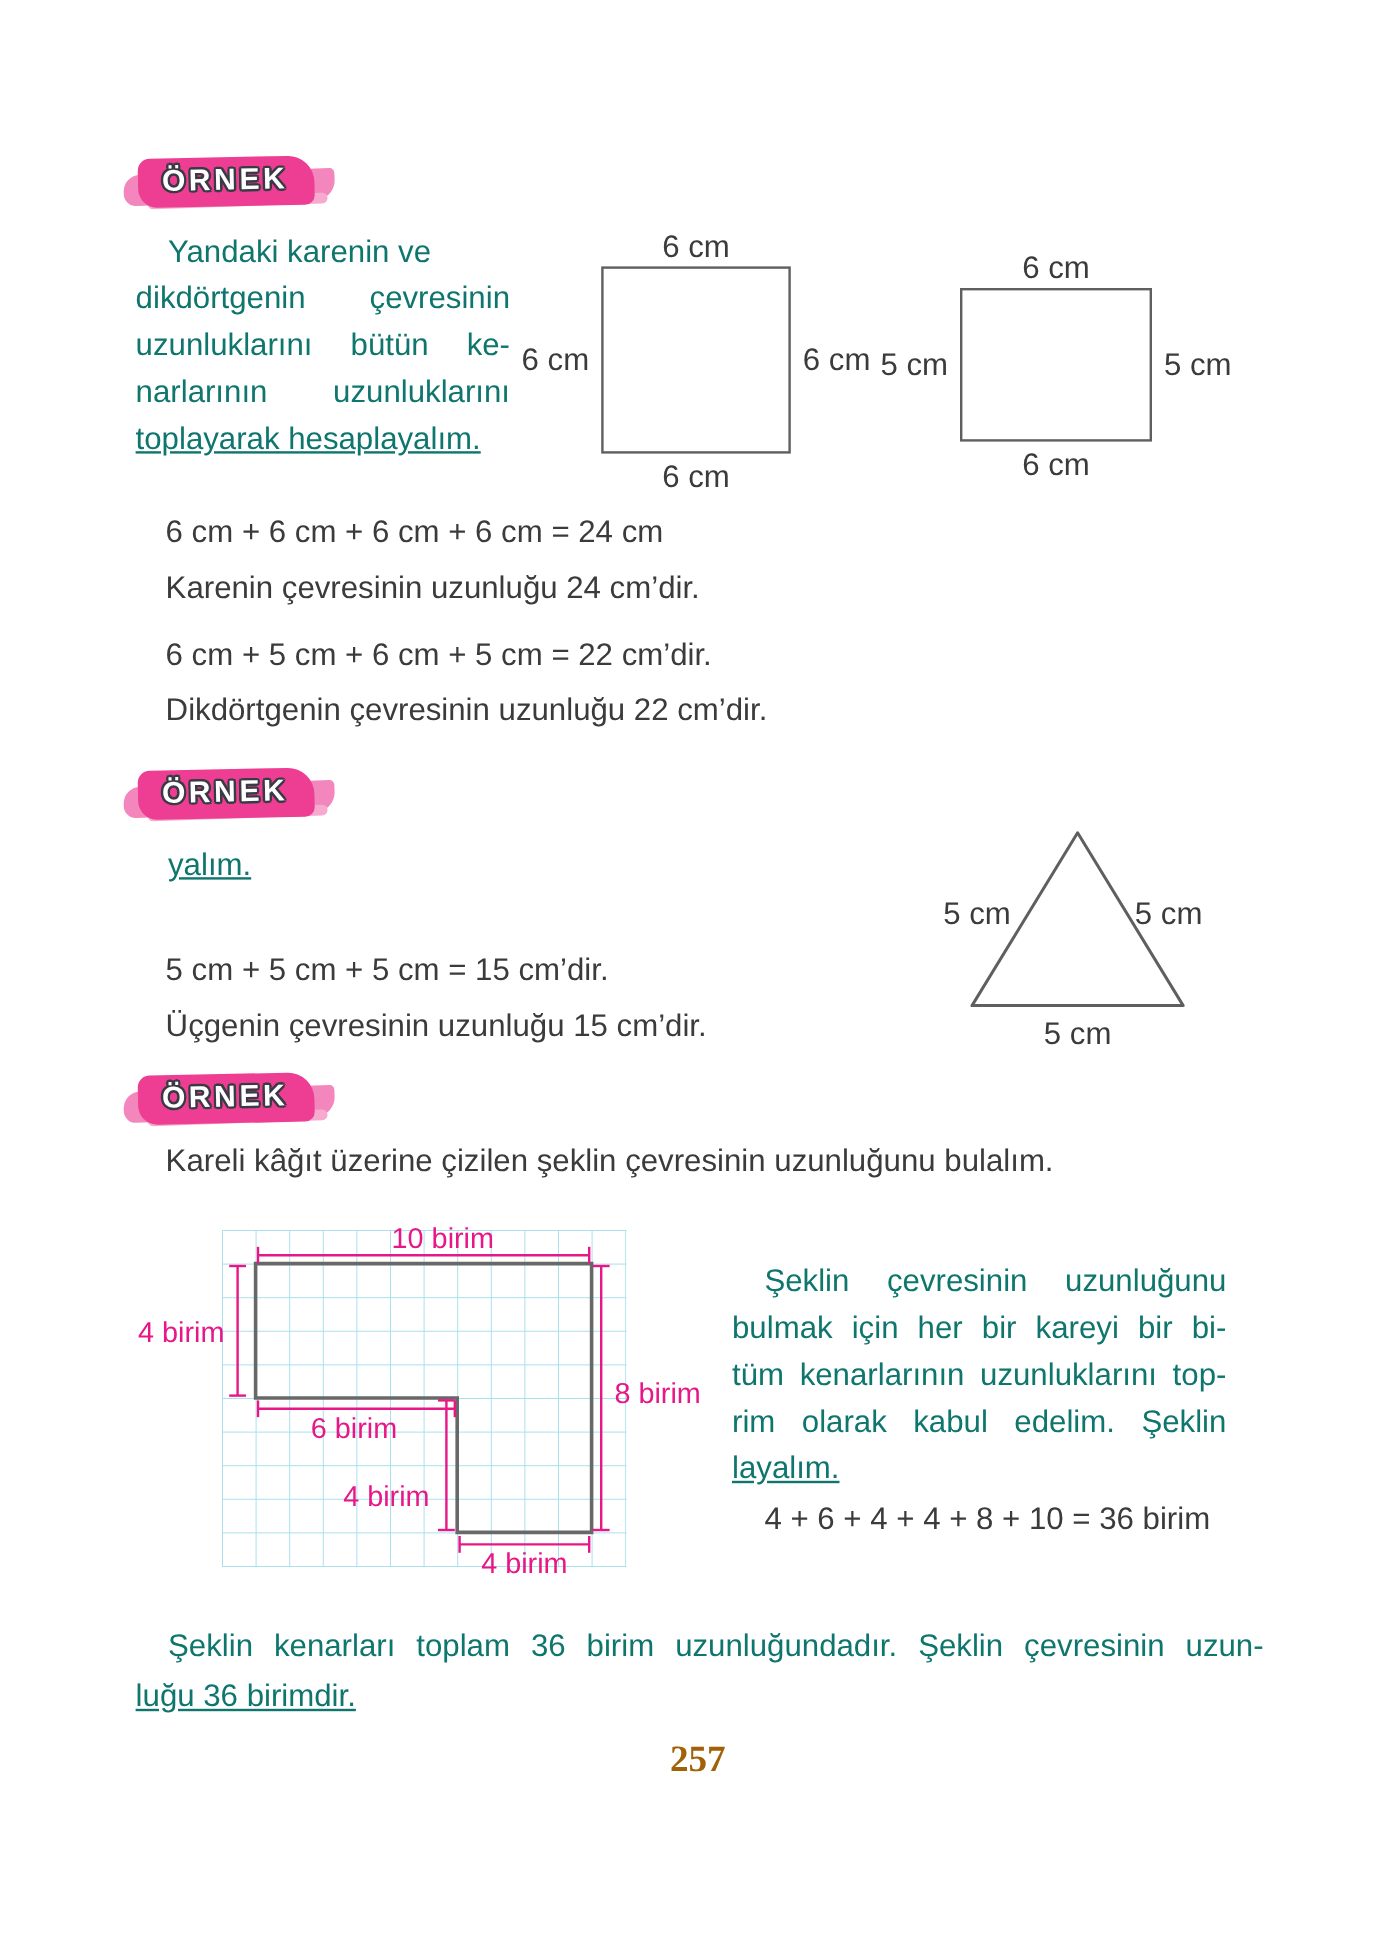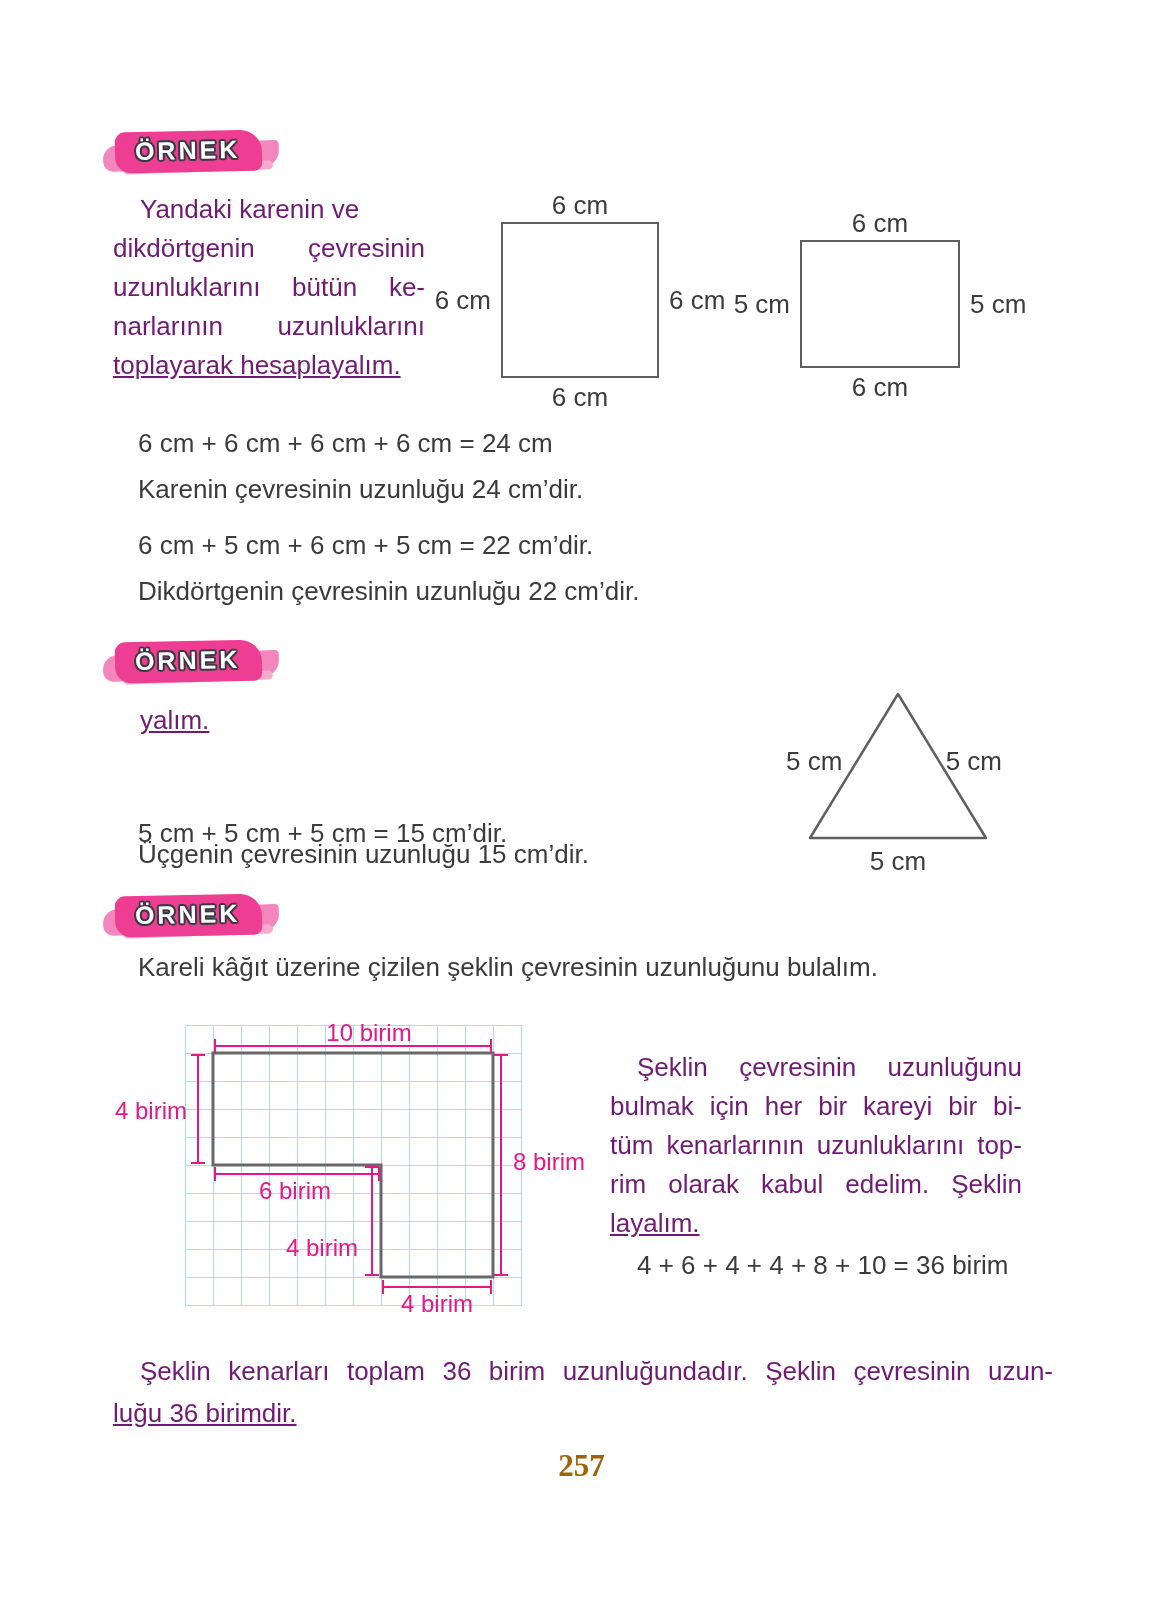--- a/index.html
+++ b/index.html
@@ -7,21 +7,21 @@
   body {
     background:#ffffff;
     font-family:"Liberation Sans", sans-serif;
     color:#3b3b3b;
     position:relative;
     overflow:hidden;
   }
   .abs { position:absolute; }
 
   
-  .para { font-size:26px; line-height:39px; color:#701a75; }
+  .para { font-size:26px; line-height:39px; color:#0f766e; }
   .para .line { text-align:justify; }
   .justify-lines .line { text-align-last:justify; }
   .justify-lines .line.last { text-align-last:left;text-decoration:underline; }
   .indent-first .line:first-child { text-indent:27px; }
   .no-justify-first .line:first-child { text-align-last:left; }
   .oneline { font-size:26px; white-space:nowrap; color:#3b3b3b; }
 
   
   .badge { position:absolute; width:168px; height:46px; }
   .badge-streak {
@@ -70,21 +70,21 @@
       linear-gradient(to right, #a9e0ee 1px, transparent 1px),
       linear-gradient(to bottom, #a9e0ee 1px, transparent 1px);
     background-size:28px 28px;
   }
   .grid-box svg { position:absolute; left:0; top:0; overflow:visible; }
   .grid-box svg polygon { fill:none; stroke:#686868; stroke-width:3; }
   .grid-box svg line { stroke:#e81788; stroke-width:2; }
   .gl { position:absolute; color:#e81788; font-size:24px; white-space:nowrap; }
   .gl.g-top    { left:28px; width:280px; top:-6px; text-align:center;padding-left:32px; }
   .gl.g-left   { left:-70px; top:72px; width:72px; }
-  .gl.g-right  { left:328px; top:123px; width:90px; }
+  .gl.g-right  { left:318px; top:123px; width:90px;text-align:center; }
   .gl.g-innerh { left:55px; top:152px; width:110px; text-align:center; }
   .gl.g-innerv { left:96px; top:209px; width:82px; text-align:center; }
   .gl.g-bottom { left:196px; top:265px; width:112px; text-align:center; }
 
   
   .page-number {
     position:absolute; left:0; top:1448px; width:100%;
     text-align:center; font-family:"Liberation Serif", serif;
     font-weight:bold; font-size:31px; color:#a16207;
   }
@@ -143,21 +143,21 @@
 
   <div class="triangle-wrap">
     <svg width="184" height="152" viewBox="0 0 184 152">
       <polygon points="92,4 4,148 180,148" fill="none" stroke="#5f5f5f" stroke-width="2.5" stroke-linejoin="round"></polygon>
     </svg>
     <span class="tlabel tleft">5 cm</span>
     <span class="tlabel tright">5 cm</span>
     <span class="tlabel tbottom">5 cm</span>
   </div>
 
-  <div class="abs oneline" style="left:138px; top:818px;">5 cm + 5 cm + 5 cm = 15 cm’dir.</div>
+  <div class="abs oneline" style="left:138px; top:793px;">5 cm + 5 cm + 5 cm = 15 cm’dir.</div>
   <div class="abs oneline" style="left:138px; top:839px;">Üçgenin çevresinin uzunluğu 15 cm’dir.</div>
 
   <div class="badge" style="left:115px; top:895px;">
     <span class="badge-streak"></span>
     <span class="badge-streak2"></span>
     <span class="badge-inner">
       <span class="badge-text">ÖRNEK</span>
     </span>
   </div>
 

